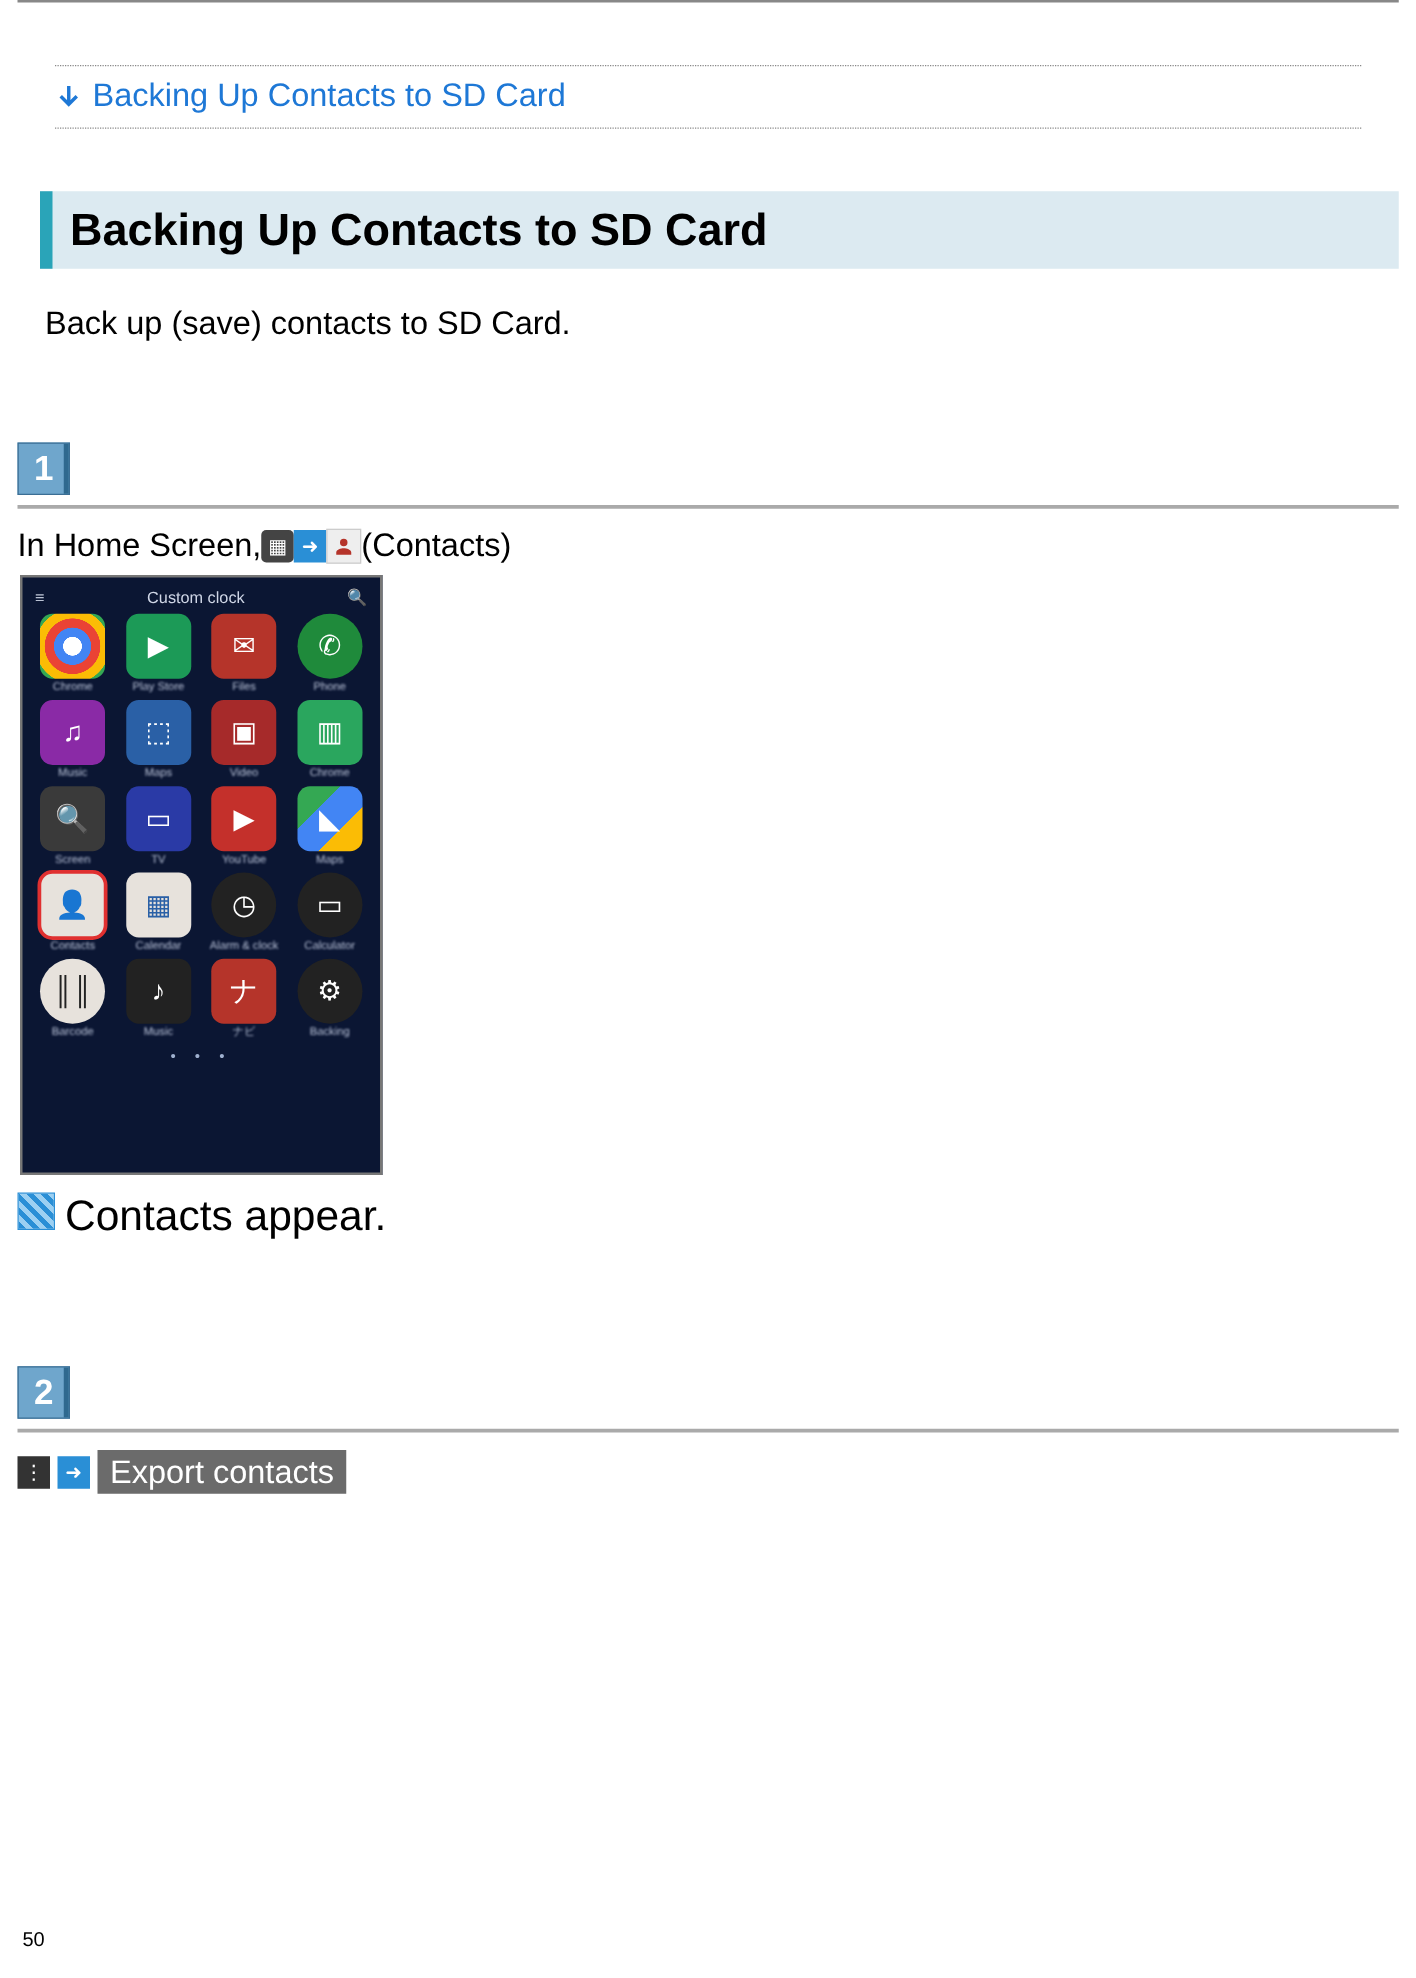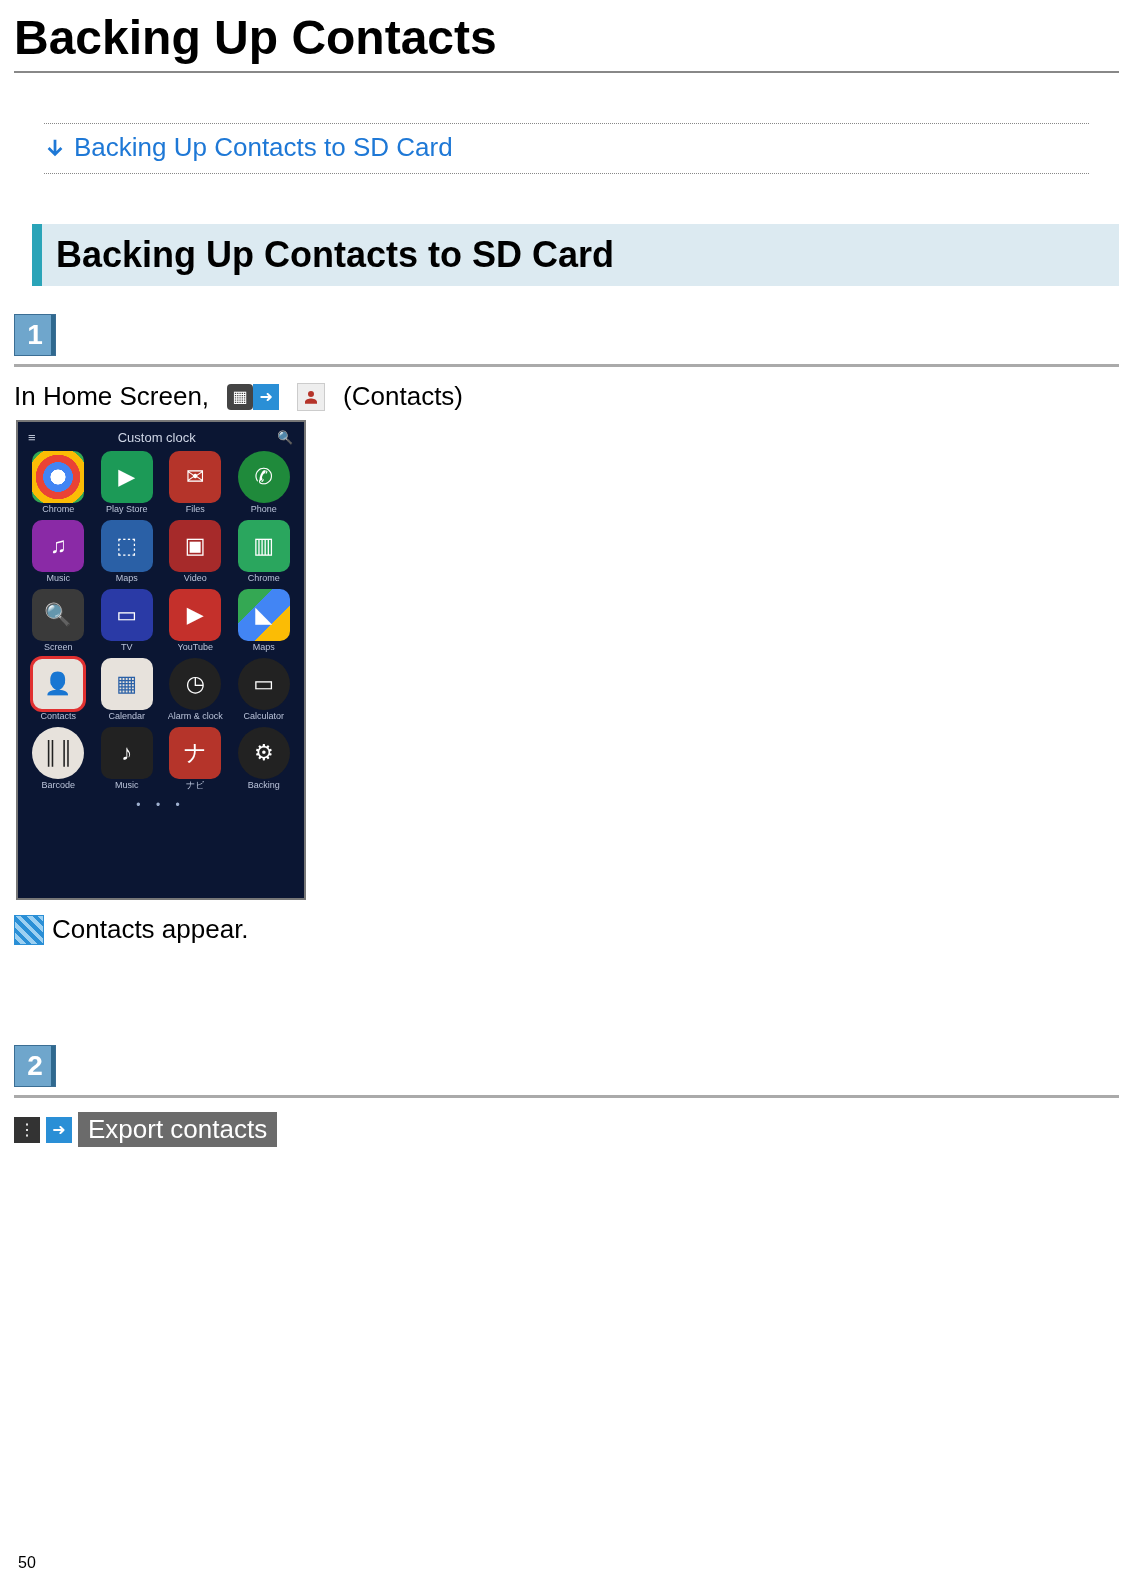--- a/index.html
+++ b/index.html
@@ -7,38 +7,38 @@
   .page-title{font-size:48px;font-weight:bold;margin:10px 0 6px 0}
   .title-rule{border:0;border-top:2px solid #888;margin:0 0 50px 0}
   .toc-box{margin:0 30px 50px 30px;border-top:1px dotted #888;border-bottom:1px dotted #888;padding:8px 0 10px 0;display:flex;align-items:center;gap:8px}
   .toc-arrow svg{display:block}
   .toc-link{color:#1e78d6;font-size:26px;text-decoration:none}
   .section-bar{margin:0 0 28px 18px;background:#dceaf1;border-left:10px solid #2aa4b8;padding:10px 14px;font-size:36px;font-weight:bold}
   .body-text{margin:0 0 80px 22px;font-size:26px}
   .step-badge{display:inline-flex;width:40px;height:40px;background:#6fa6cc;color:#fff;align-items:center;justify-content:center;font-size:28px;font-weight:bold;border:1px solid #3b6e94;margin:0 0 8px 0;position:relative}
   .step-badge::after{content:"";position:absolute;top:0;right:0;bottom:0;width:4px;background:#2f698f}
   .step-rule{border:0;border-top:3px solid #aaa;margin:0 0 14px 0}
-  .step-line{font-size:26px;display:flex;align-items:center;flex-wrap:wrap;gap:18px;margin-bottom:8px}
+  .step-line{font-size:26px;display:flex;align-items:center;flex-wrap:wrap;gap:0;margin-bottom:8px}
   .icon-pair{display:inline-flex;align-items:center;gap:0}
   .mini-icon{width:26px;height:26px;display:inline-flex;align-items:center;justify-content:center;font-size:16px;color:#fff}
   .mini-apps{background:#444;border-radius:4px}
   .mini-arrow{background:#2a8fd6}
   .mini-contact{width:26px;height:26px;background:#eee;border:1px solid #ccc;display:inline-flex;align-items:center;justify-content:center}
   .mini-contact svg{display:block}
   .phone-shot{width:290px;height:480px;background:#0b1633;border:2px solid #777;margin:0 0 14px 2px;position:relative;box-sizing:border-box;padding:6px}
   .phone-top{display:flex;align-items:center;justify-content:space-between;color:#cfd6e6;font-size:13px;padding:2px 4px 6px 4px;filter:blur(0.4px)}
   .phone-top .menu-glyph{opacity:.9}
   .app-grid{display:grid;grid-template-columns:repeat(4,1fr);gap:6px 4px;padding:0 2px}
   .app-cell{display:flex;flex-direction:column;align-items:center;gap:2px}
   .app-icon{width:52px;height:52px;border-radius:10px;display:flex;align-items:center;justify-content:center;font-size:22px;color:#fff}
   .app-icon.round{border-radius:50%}
   .app-label{color:#bac3d9;font-size:9px;text-align:center;line-height:1;filter:blur(0.7px);max-width:60px;overflow:hidden;white-space:nowrap}
   .hl{outline:3px solid #e03030;outline-offset:-1px;border-radius:10px}
   .dot-row{text-align:center;color:#9fb0cf;letter-spacing:6px;margin-top:8px;font-size:12px}
-  .result-line{display:flex;align-items:flex-end;gap:8px;font-size:26px;margin:3px 0 100px 0}
+  .result-line{display:flex;align-items:flex-start;gap:8px;font-size:34px;margin:3px 0 100px 0}
   .result-marker{width:28px;height:28px;background:repeating-linear-gradient(45deg,#2a8fd6 0 4px,#9cd0f2 4px 8px);border:1px solid #2a8fd6}
   .step2-line{display:flex;align-items:center;gap:6px;margin:0 0 120px 0}
   .menu-icon{width:26px;height:26px;background:#333;display:inline-flex;align-items:center;justify-content:center;color:#fff;font-size:16px}
   .pill-label{background:#6b6b6b;color:#fff;font-size:26px;padding:2px 10px}
   .page-number{position:absolute;left:18px;bottom:20px;font-size:16px}
   
   .c-chrome{background:radial-gradient(circle at 50% 50%,#fff 0 20%,#4285f4 21% 40%,#ea4335 41% 60%,#fbbc05 61% 80%,#34a853 81% 100%)}
   .c-play{background:#1c9a57}
   .c-mail{background:#b5342a}
   .c-phone{background:#1f8a3b}
@@ -57,33 +57,33 @@
   .c-barcode{background:#e7e2dc;color:#222}
   .c-eq{background:#222}
   .c-jp{background:#b5342a}
   .c-settings{background:#222}
 </style>
 </head>
 <body>
 
 <div class="page">
 
-  <h1 class="page-title">Backing Up Contacts</h1>
   <hr class="title-rule">
 
   <div class="toc-box">
     <span class="toc-arrow">
       <svg width="22" height="22" viewBox="0 0 24 24">
           <path fill="none" stroke="#1e78d6" stroke-width="3" d="M12 3v15M5 12l7 7 7-7"></path>
         </svg>
     </span>
     <a href="#" class="toc-link">Backing Up Contacts to SD Card</a>
   </div>
 
   <div class="section-bar">Backing Up Contacts to SD Card</div>
+  <div class="body-text">Back up (save) contacts to SD Card.</div>
 
   
   <div class="step-badge">1</div>
   <hr class="step-rule">
 
   <div class="step-line">
     <span>In Home Screen,</span>
     <span class="icon-pair">
       <span class="mini-icon mini-apps">▦</span>
       <span class="mini-icon mini-arrow">➜</span>

